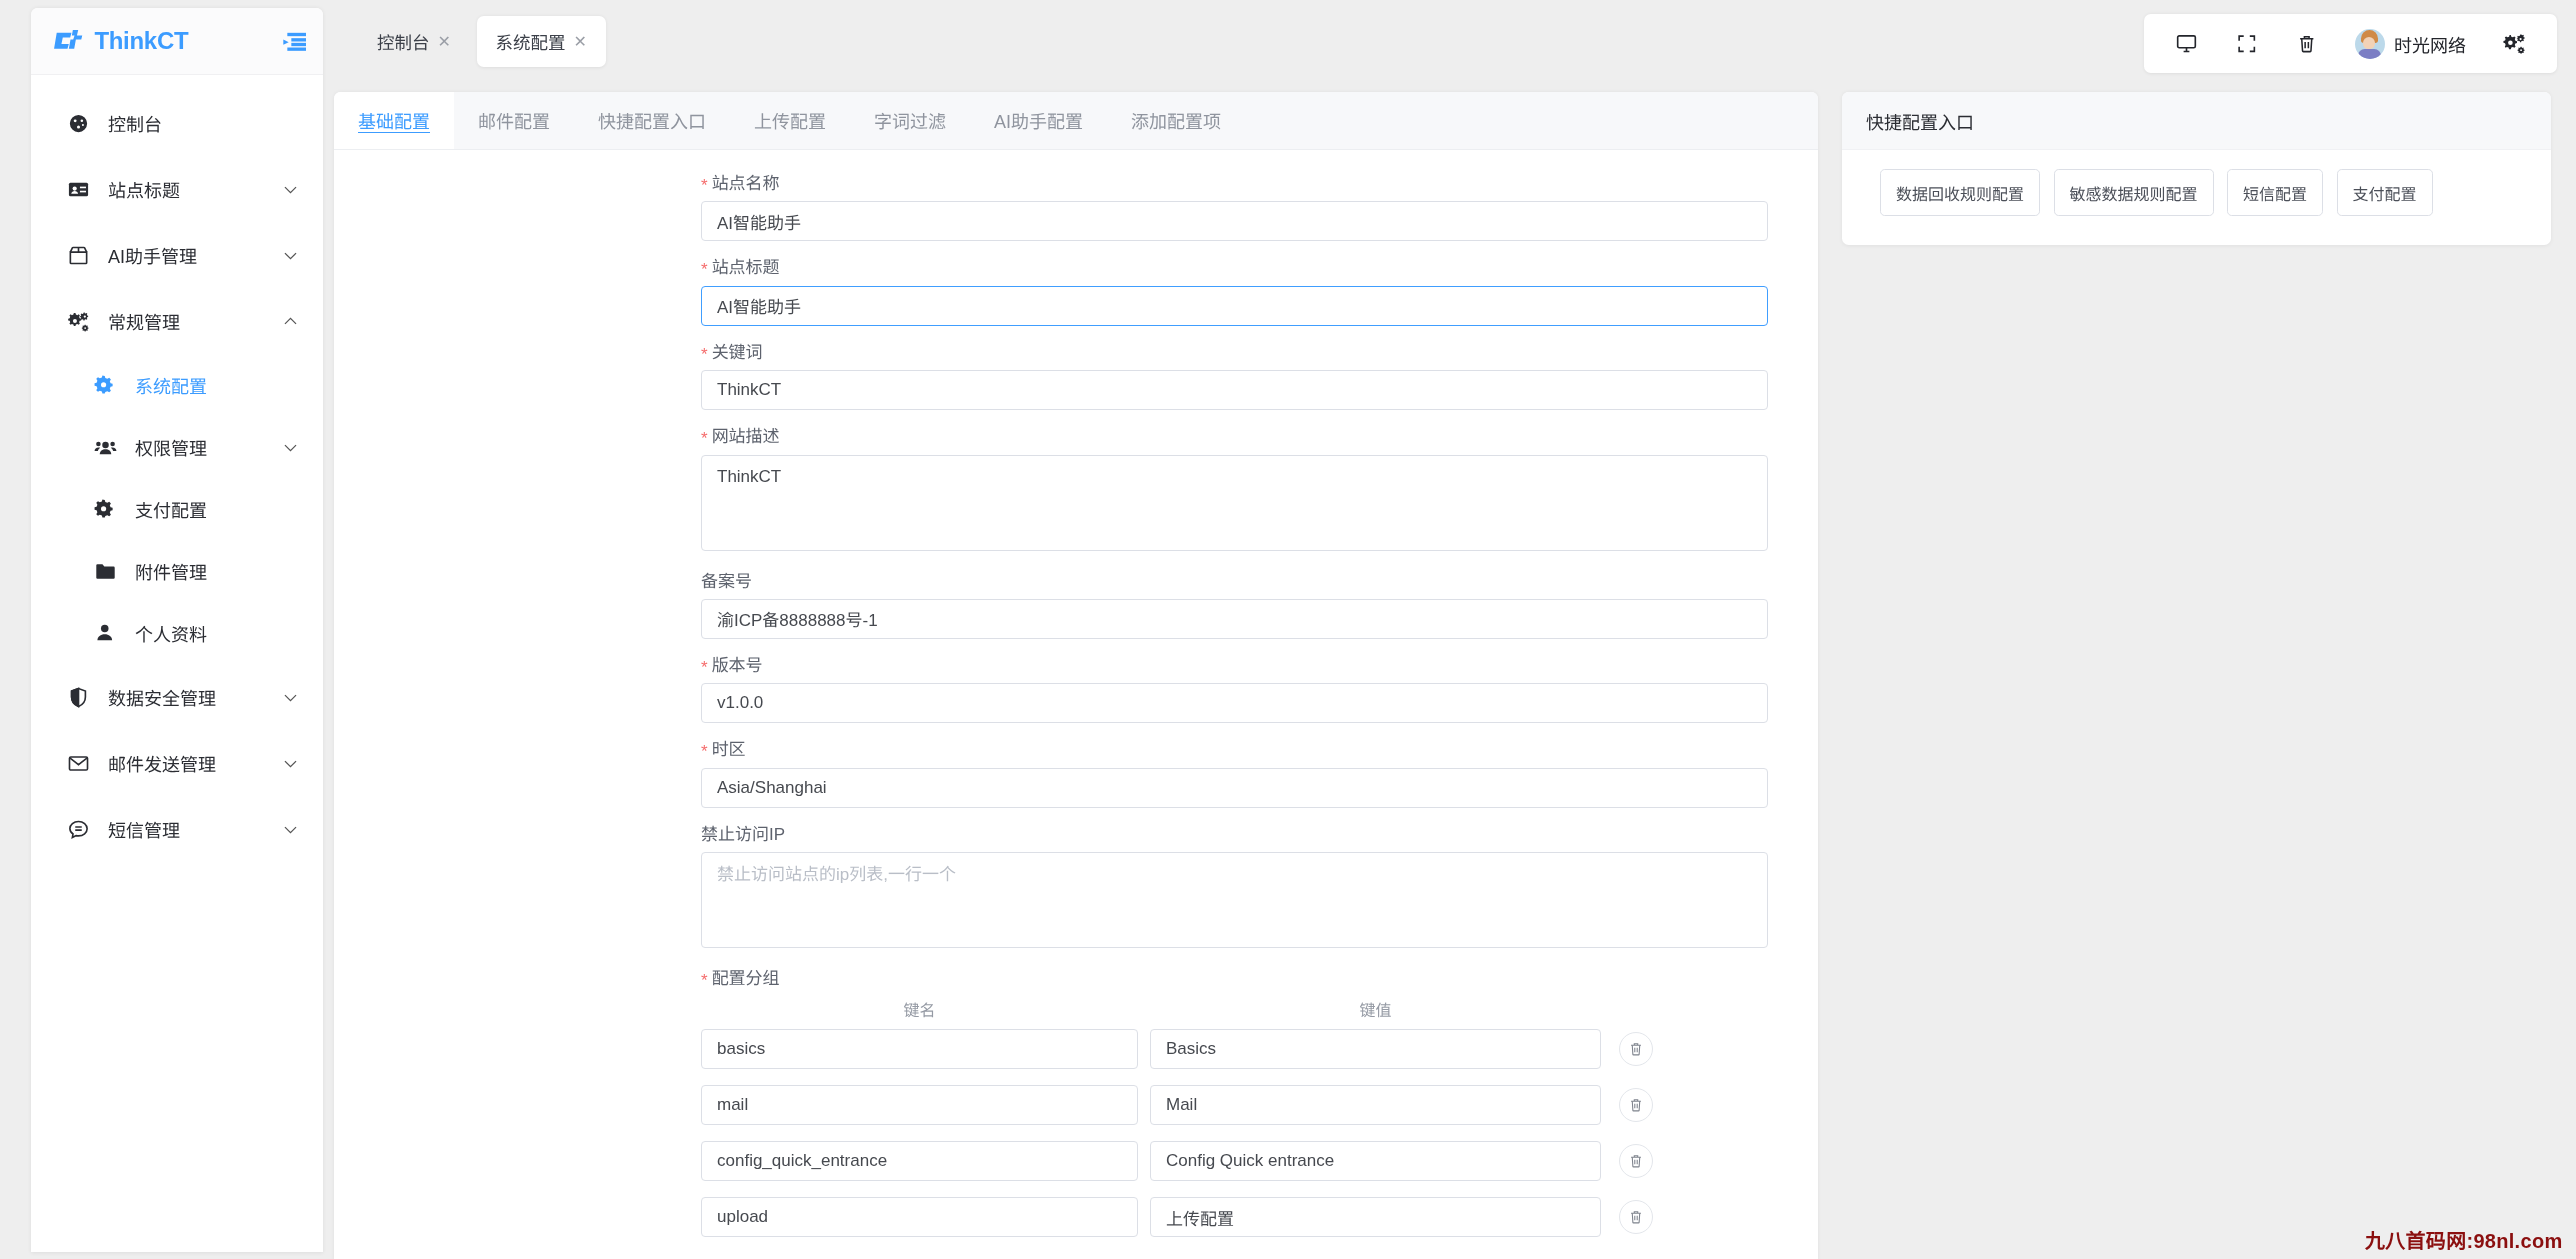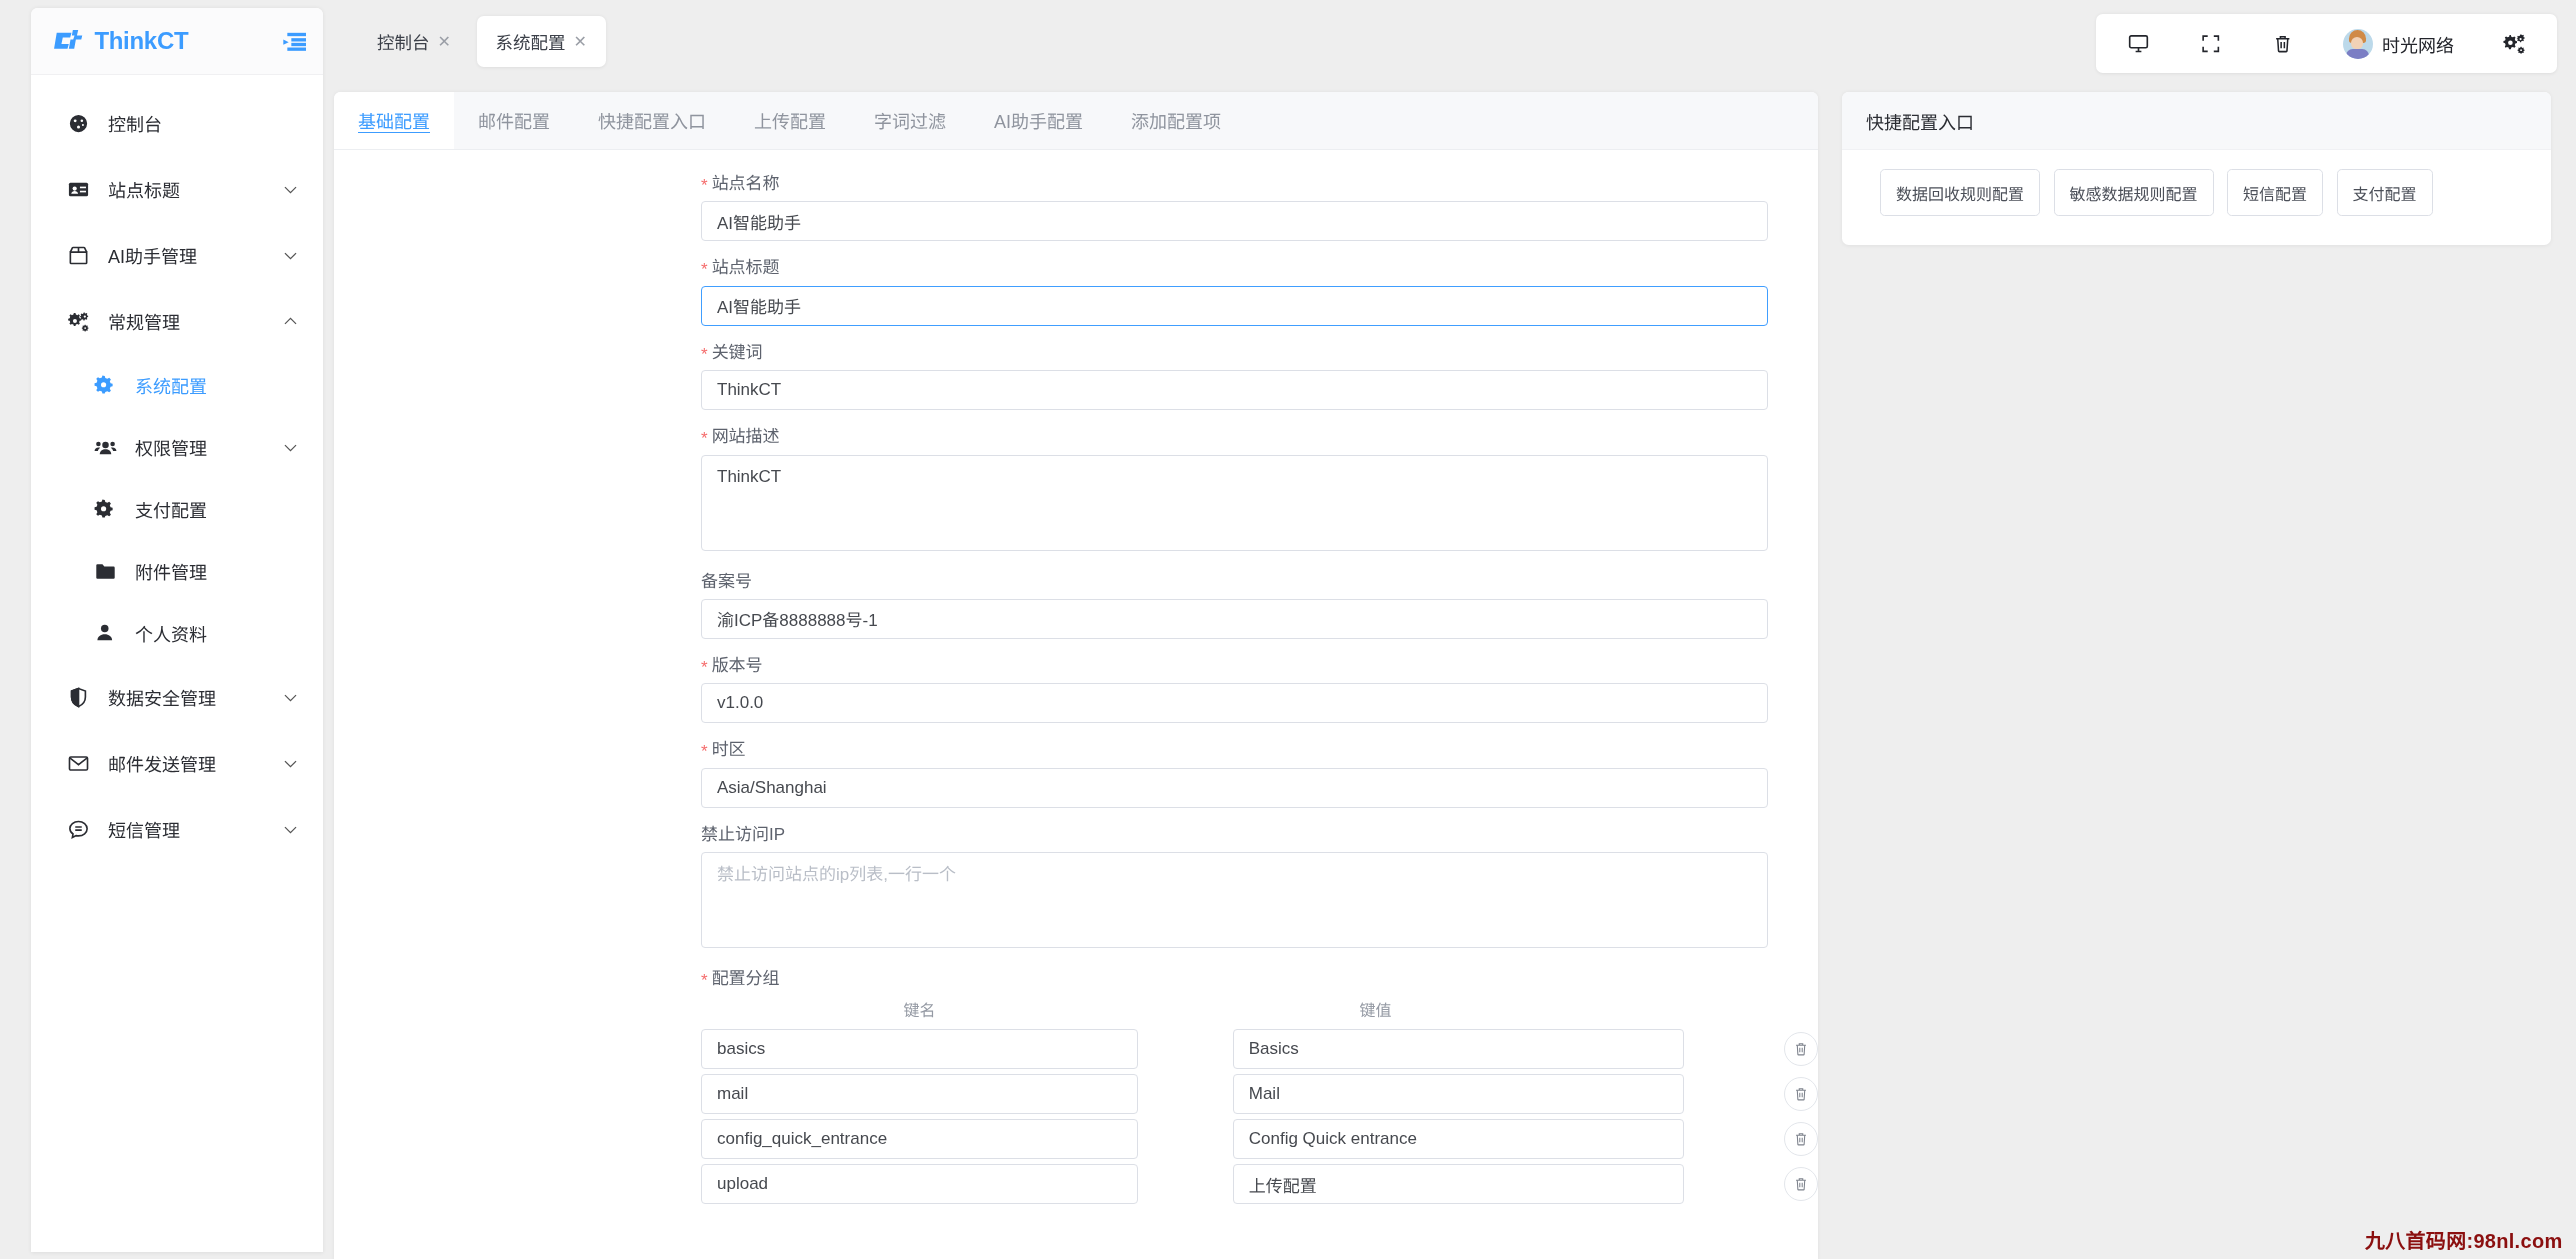--- a/index.html
+++ b/index.html
@@ -116,21 +116,21 @@
   .toolbar {
     position: absolute;
     right: 19px; top: 14px;
     height: 59px;
     background: #ffffff;
     border-radius: 6.7px;
     box-shadow: 0 0.7px 3.4px rgba(0,0,0,0.07);
     display: flex;
     align-items: center;
     padding: 0 31px;
-    gap: 48px;
+    gap: 36px;
   }
   .tb-icon {
     width: 24px; height: 24px;
     display: flex; align-items: center; justify-content: center;
     color: #23252b;
     cursor: pointer;
   }
   .user-block { display: flex; align-items: center; gap: 9.4px; cursor: pointer; }
   .avatar {
     width: 30px; height: 30px;
@@ -243,22 +243,21 @@
     font-size: 16px;
     color: #959aa4;
     margin-bottom: 8.7px;
   }
   .cg-head .c1 { width: 437px; text-align: center; }
   .cg-head .c2 { width: 451px; text-align: center; margin-left: 12px; }
   .cg-row {
     margin-left: 367px;
     display: flex;
     align-items: center;
-    margin-bottom: 5px;
-    justify-content: space-between;
+    margin-bottom: 16px;
   }
   .cg-inp {
     height: 40px;
     border: 0.7px solid #dcdfe6;
     border-radius: 4px;
     font-size: 17px;
     color: #46494f;
     padding: 0 15px;
     display: flex;
     align-items: center;

